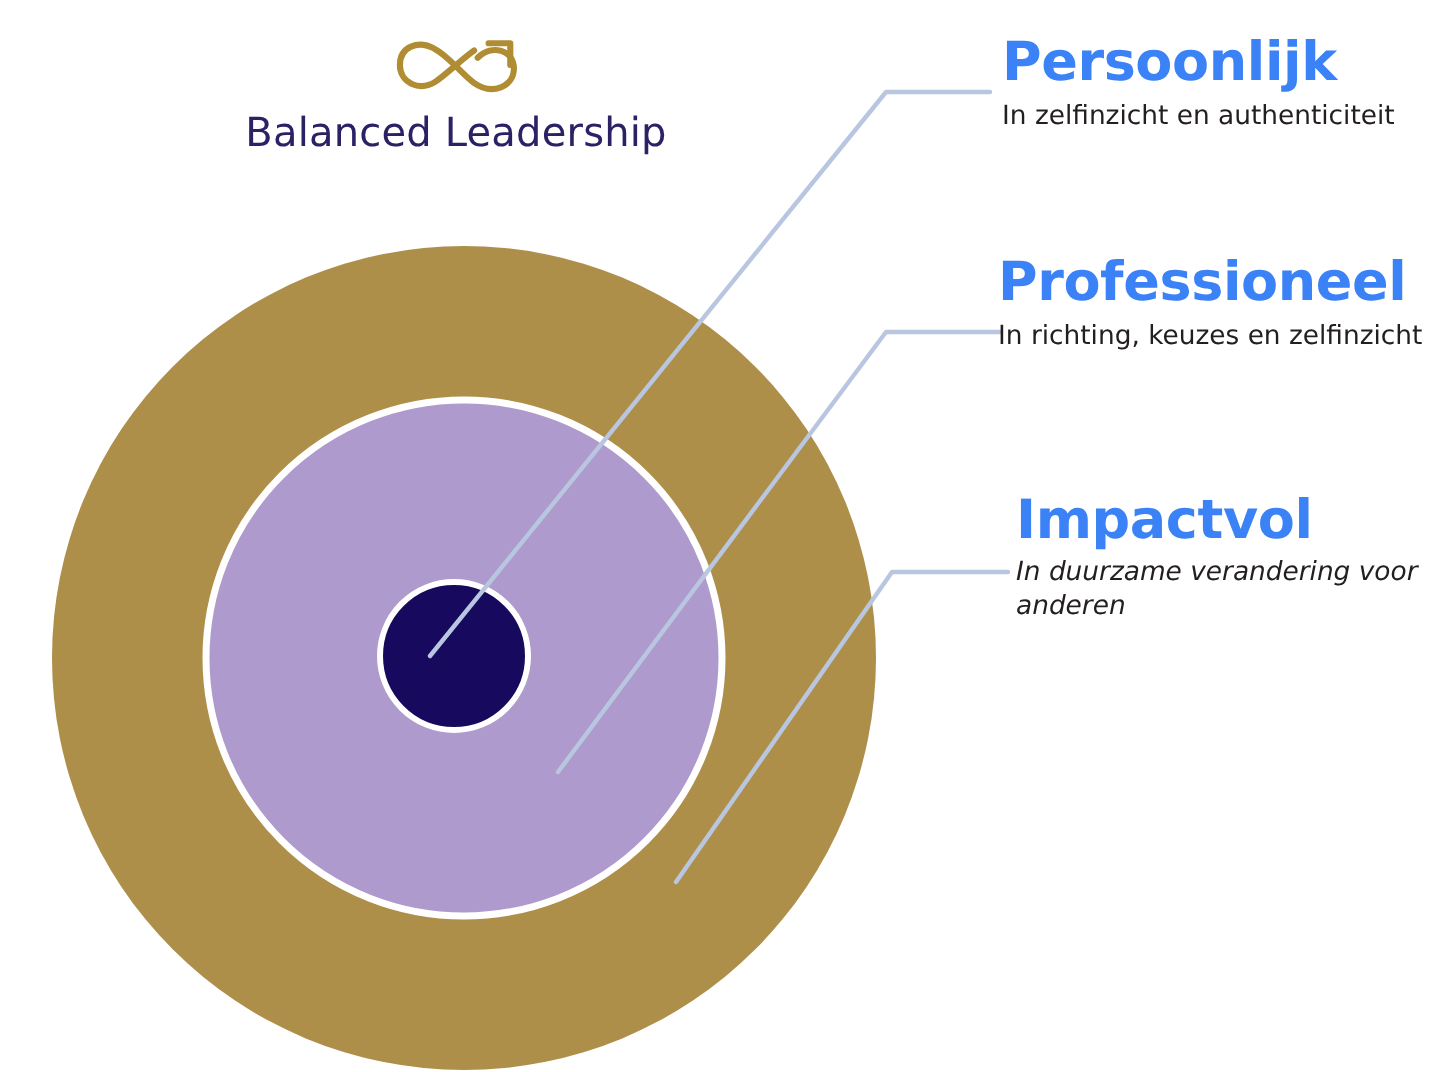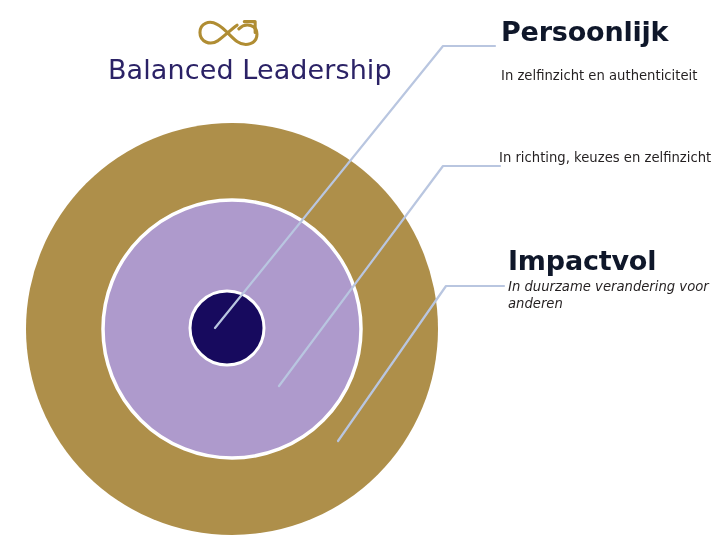--- a/index.html
+++ b/index.html
@@ -34,21 +34,21 @@
   }
   .logo-mark {
     width: 100%;
     height: 38px;
     display: block;
   }
   .logo-wordmark {
     display: block;
     margin-top: -2px;
     font-family: "DejaVu Sans", sans-serif;
-    font-size: 27px;
+    font-size: 20px;
     font-weight: 400;
     letter-spacing: 0.1px;
     color: #2b2266;
     white-space: nowrap;
   }
 
   
   .diagram-svg {
     position: absolute;
     left: 0;
@@ -61,30 +61,30 @@
   .callout {
     position: absolute;
     left: 501px;
     width: 215px;
   }
   .callout-title {
     font-family: "DejaVu Sans", sans-serif;
     font-weight: bold;
     font-size: 27px;
     line-height: 1.05;
-    color: #0f172a;
+    color: #3b82f6;
     letter-spacing: -0.2px;
     white-space: nowrap;
   }
   .callout-sub {
     font-family: "DejaVu Sans", sans-serif;
     font-size: 13.2px;
     line-height: 1.28;
     color: #231f20;
-    margin-top: 22px;
+    margin-top: 5px;
   }
   .callout-sub.italic {
     font-style: italic;
   }
 
   #callout-0 { top: 18px; }
   #callout-1 { top: 128px; left: 499px; }
   #callout-2 { top: 247px; left: 508px; }
   #callout-2 .callout-sub { margin-top: 4px; }
 </style>
@@ -123,20 +123,21 @@
     </svg>
     <span class="logo-wordmark">Balanced Leadership</span>
   </div>
 
   <div class="callout" id="callout-0">
     <div class="callout-title">Persoonlijk</div>
     <div class="callout-sub">In zelfinzicht en authenticiteit</div>
   </div>
 
   <div class="callout" id="callout-1">
+    <div class="callout-title">Professioneel</div>
     <div class="callout-sub">In richting, keuzes en zelfinzicht</div>
   </div>
 
   <div class="callout" id="callout-2">
     <div class="callout-title">Impactvol</div>
     <div class="callout-sub italic">In duurzame verandering voor anderen</div>
   </div>
 
 </div>
 

